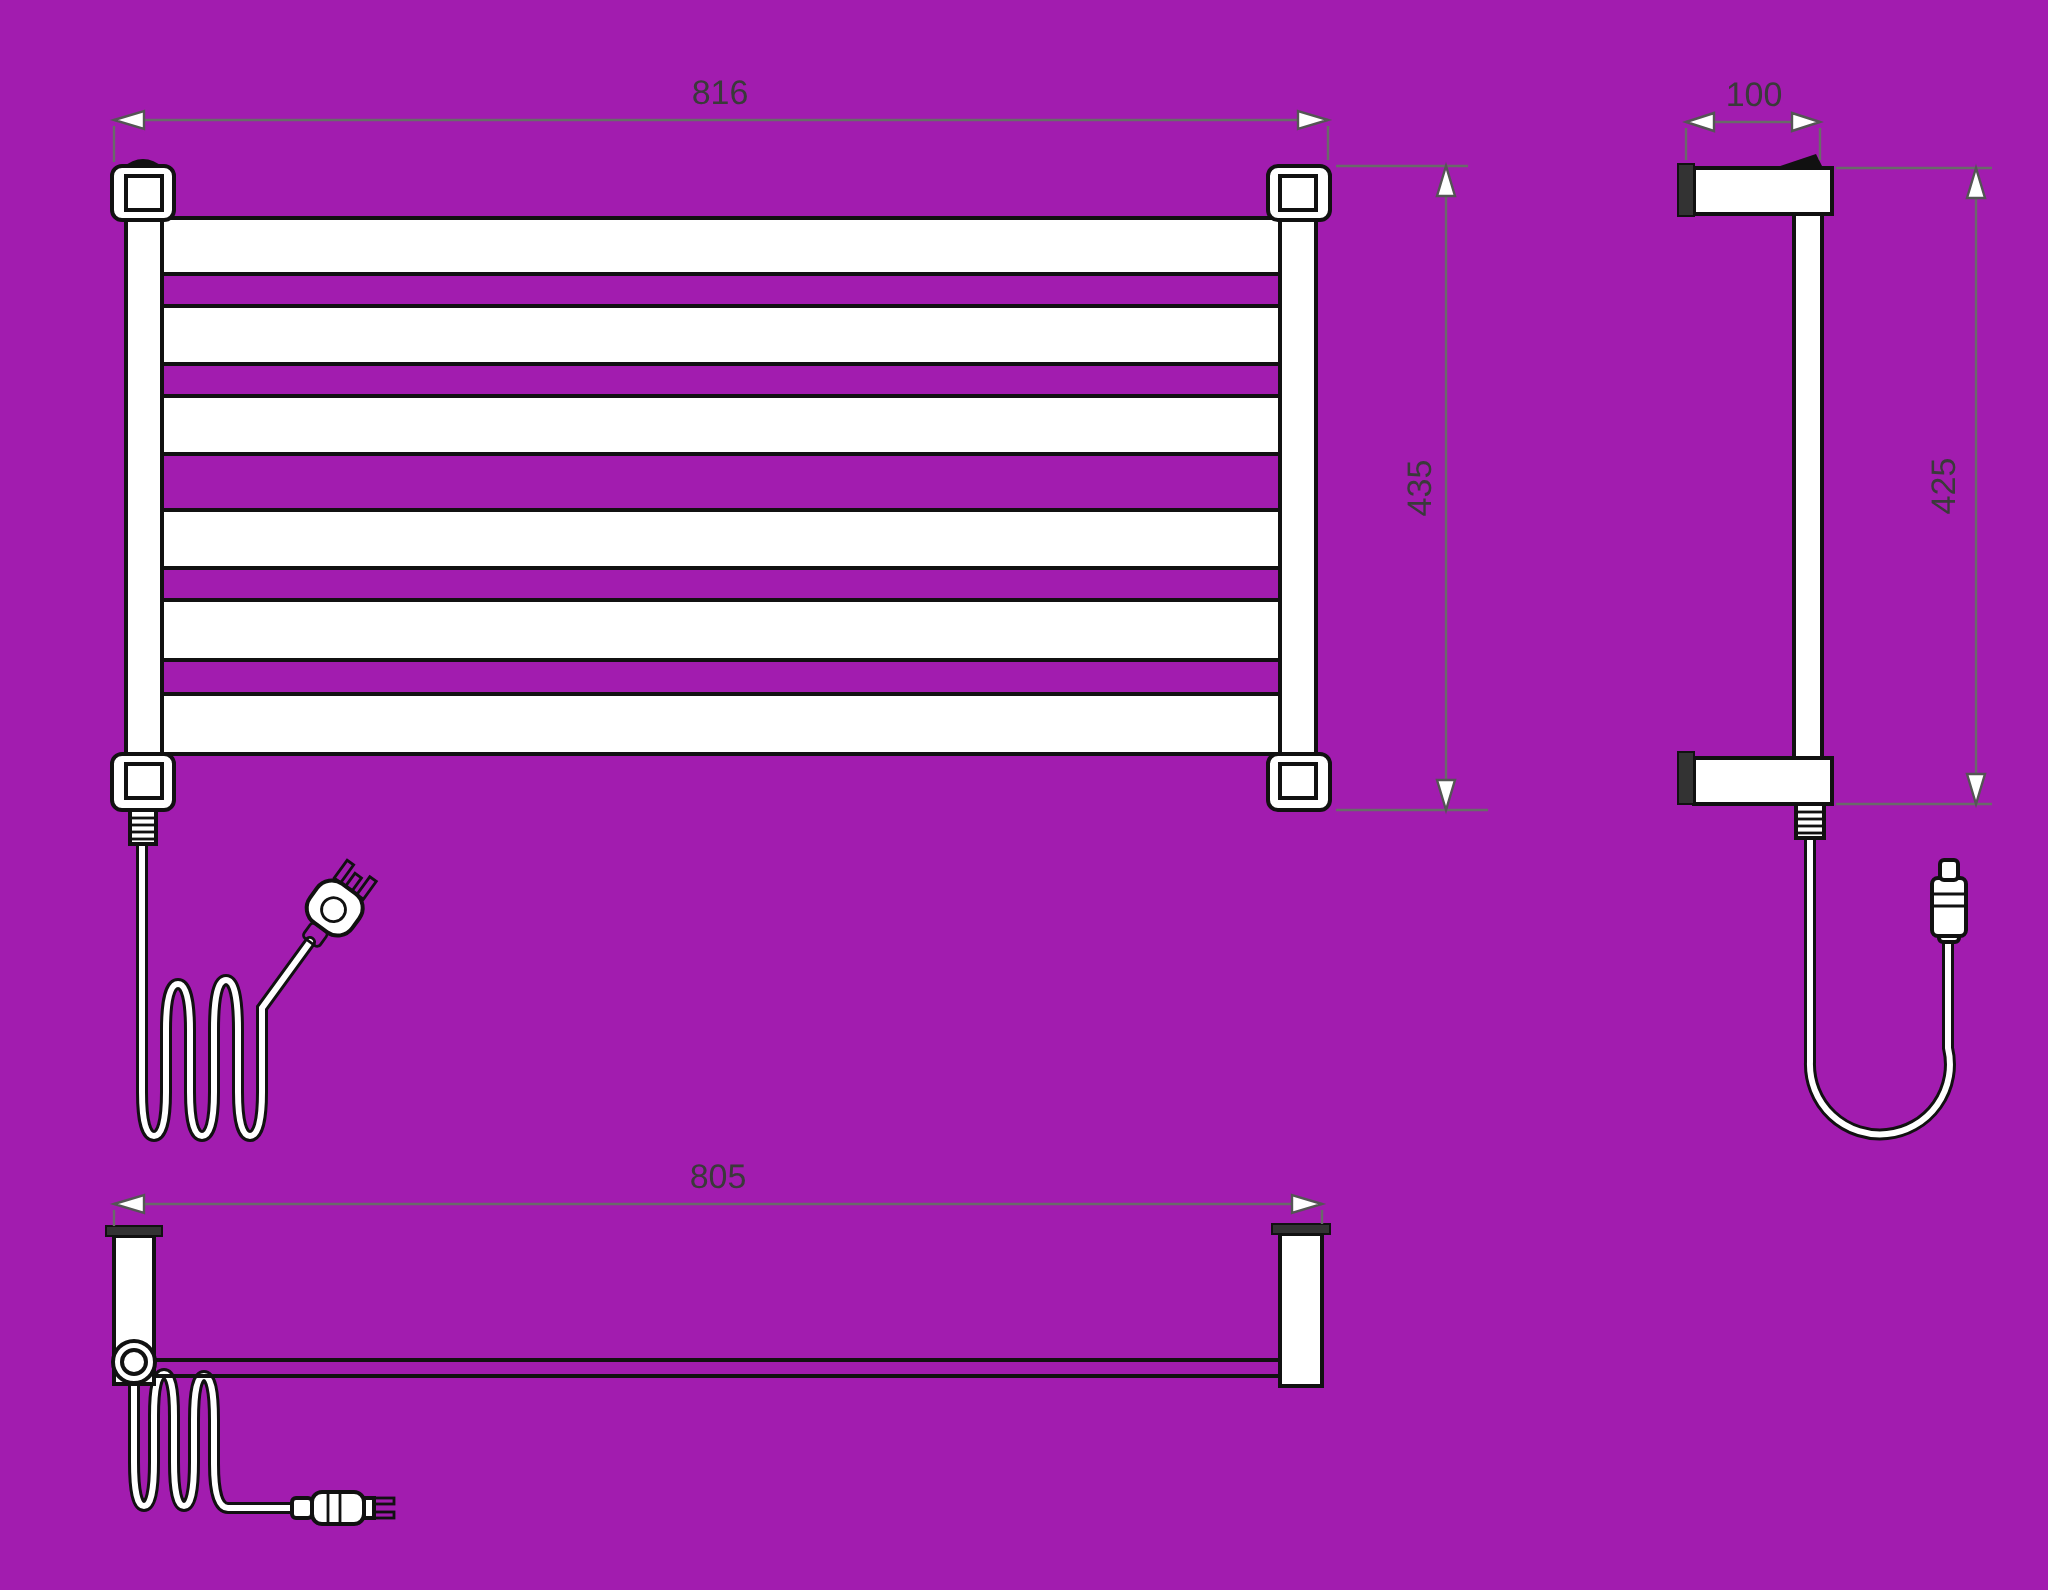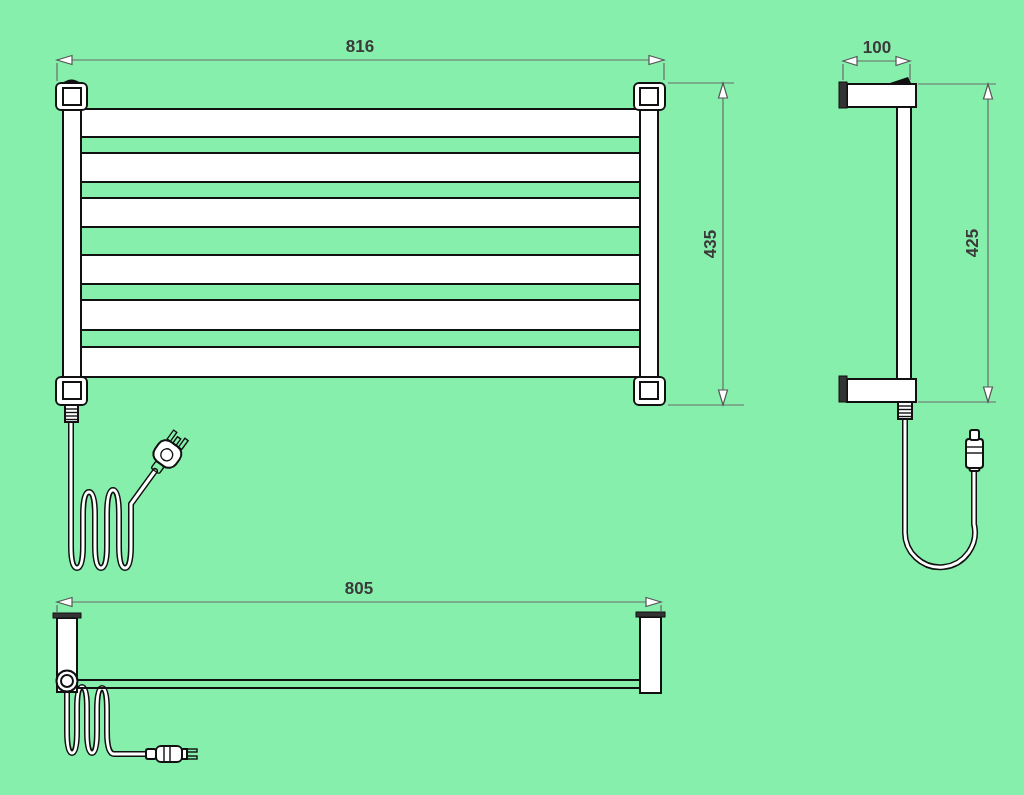--- a/index.html
+++ b/index.html
@@ -1,16 +1,16 @@
 <!DOCTYPE html>
 <html><head>
 <meta charset="utf-8">
 <style>
   html,body{margin:0;padding:0;background:#ffffff;}
-  .stage{width:1024px;height:795px;background:#86efac;position:relative;overflow:hidden;font-weight:bold;}
+  .stage{width:1024px;height:795px;background:#a21caf;position:relative;overflow:hidden;}
   .part{fill:#ffffff;stroke:#111111;stroke-width:2;}
   .partline{fill:none;stroke:#111111;stroke-width:2;}
   .thin{fill:none;stroke:#111111;stroke-width:1.4;}
   .darkfill{fill:#333333;stroke:#111111;stroke-width:1;}
   .blackfill{fill:#111111;stroke:none;}
   .dim{fill:none;stroke:#6a6a6a;stroke-width:1.2;}
   .arrow{fill:#ffffff;stroke:#555555;stroke-width:1.2;}
   .dimtext{font-family:"Liberation Sans",sans-serif;font-size:17px;fill:#3a3a3a;}
   .tubeB{fill:none;stroke:#111111;stroke-width:6;stroke-linecap:round;}
   .tubeW{fill:none;stroke:#ffffff;stroke-width:3;stroke-linecap:round;}

